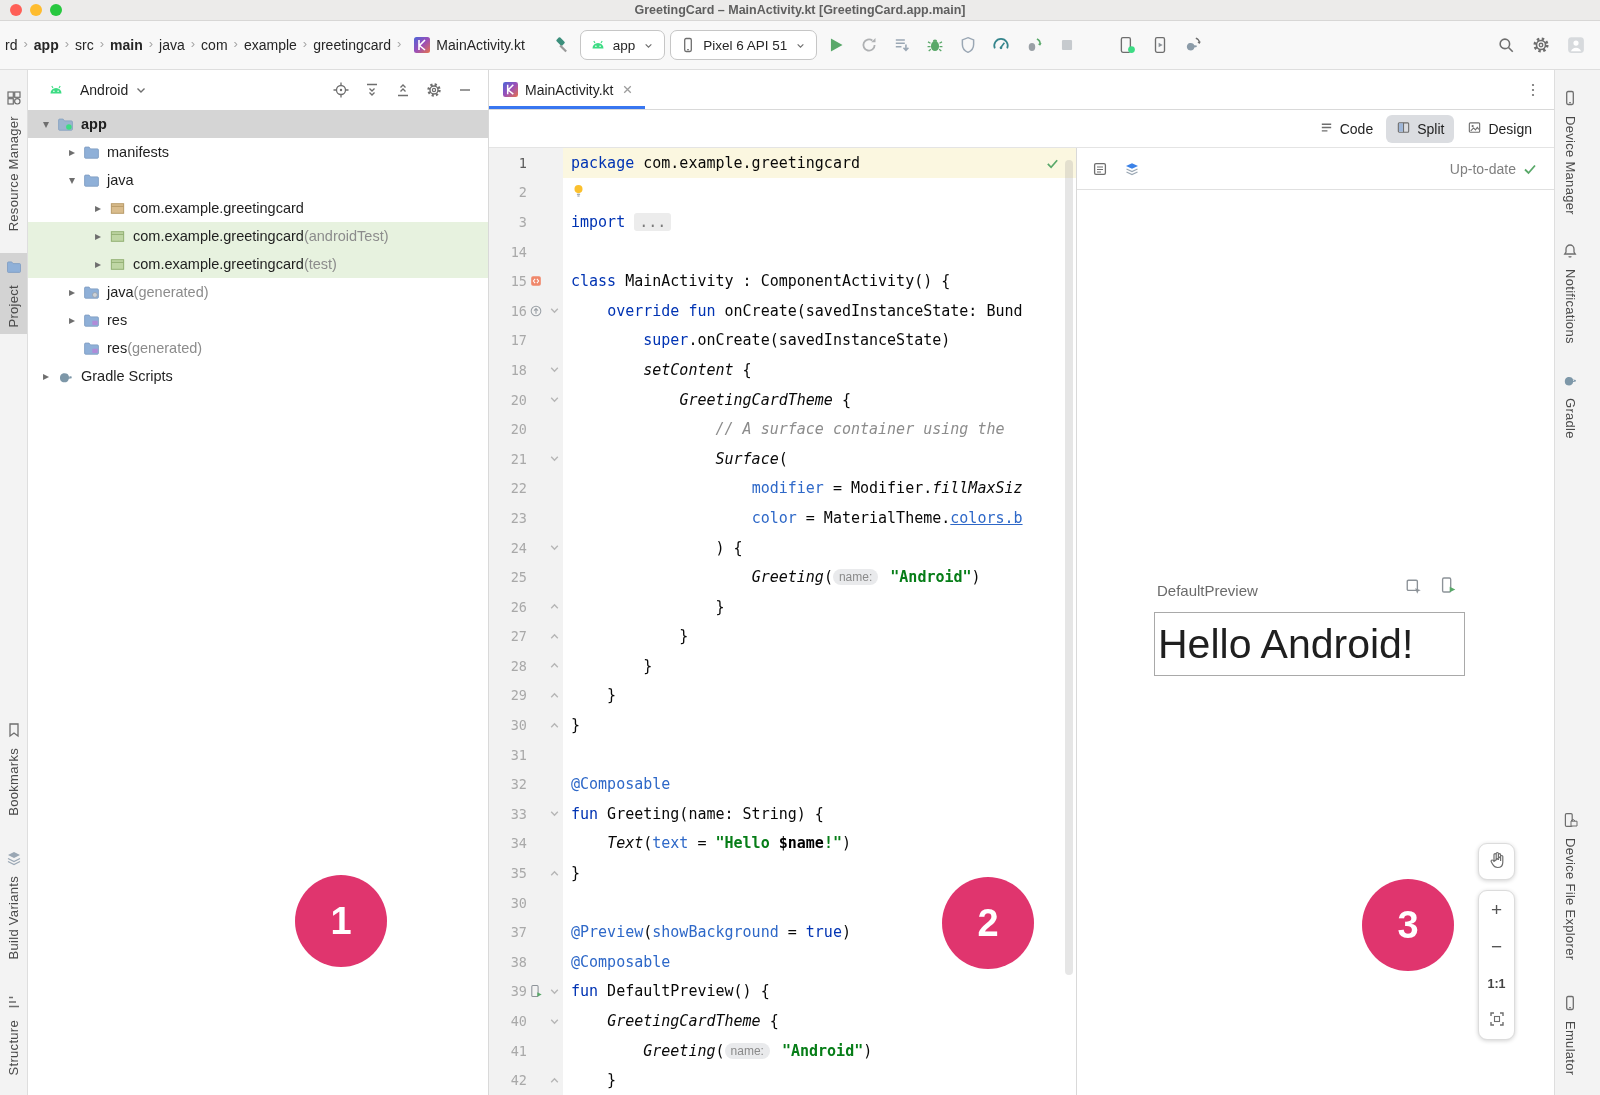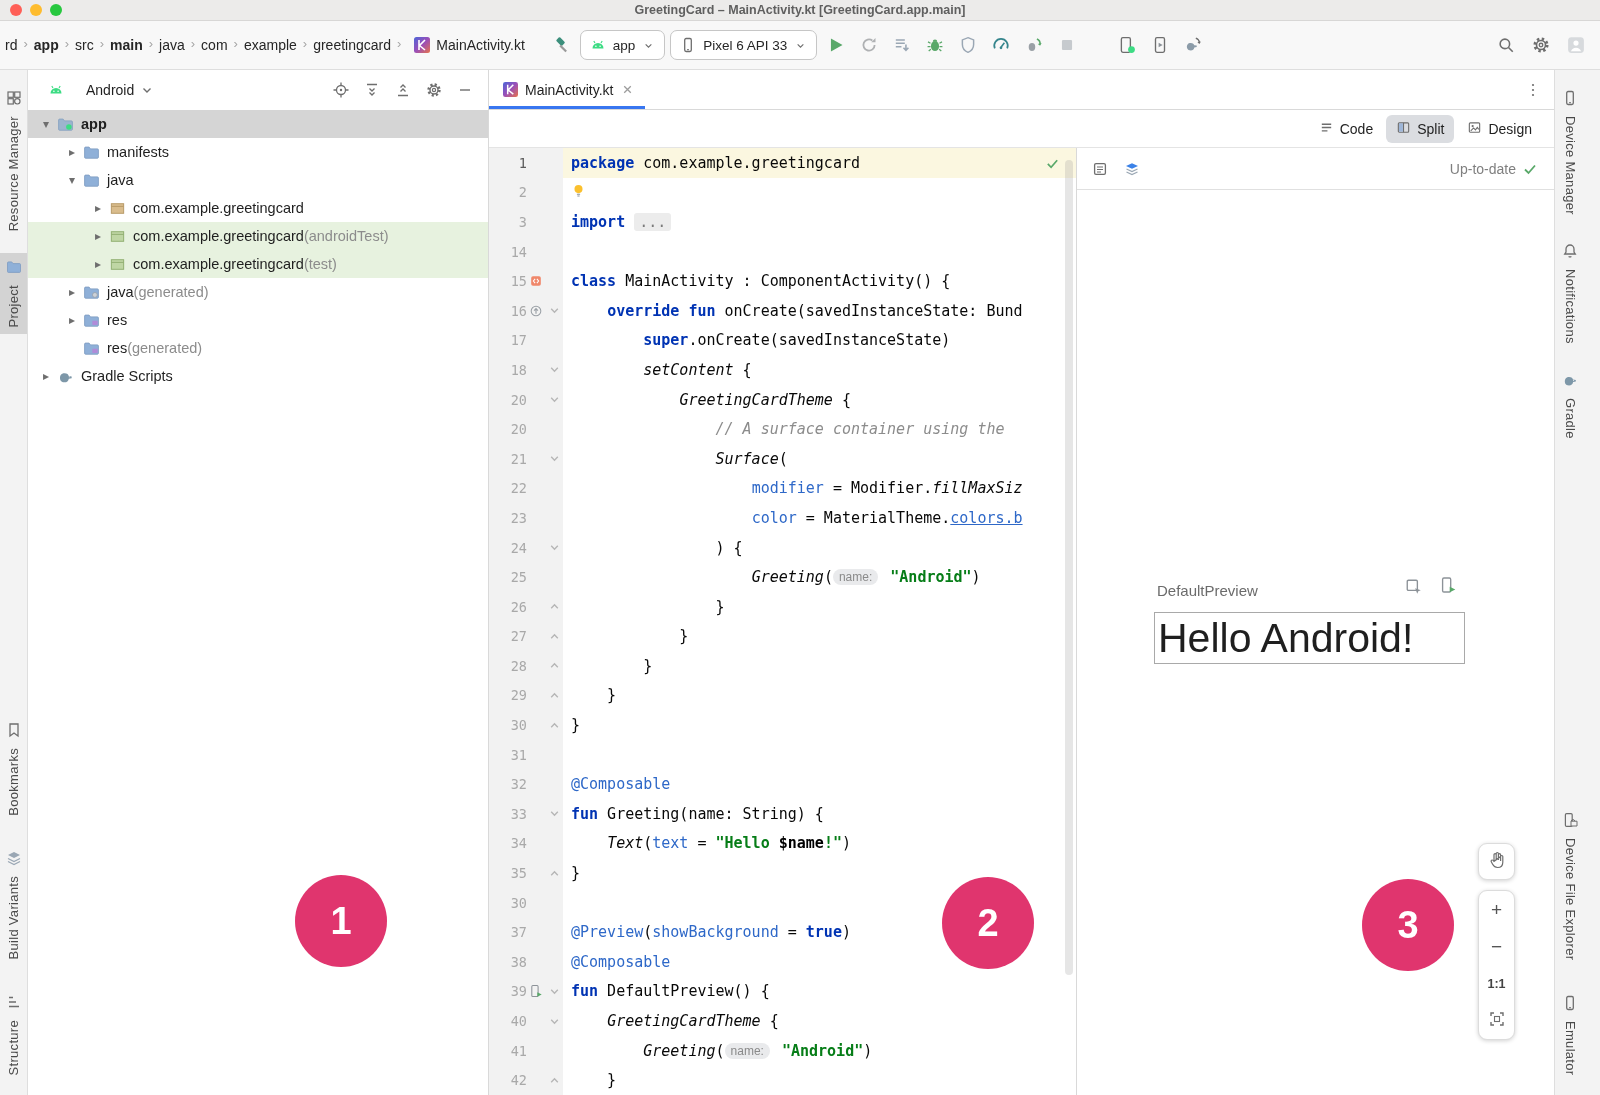--- a/index.html
+++ b/index.html
@@ -41,21 +41,21 @@
   .stripe.right .stripe-top,.stripe.right .stripe-bottom{width:30px;align-self:flex-start}
   .stripe-item{display:flex;flex-direction:column;align-items:center;gap:7px;color:#4A4A4A;font-size:13px;padding:6px 0;width:100%}
   .stripe-item.active{background:#D3D3D3}
   .sic svg{width:16px;height:16px}
   .vtext{letter-spacing:.3px;white-space:nowrap}
   .vleft{writing-mode:vertical-rl;transform:rotate(180deg)}
   .vright{writing-mode:vertical-rl}
   
   .project{width:461px;background:#FFFFFF;border-right:1px solid #D9D9D9;display:flex;flex-direction:column;flex:0 0 auto}
   .pheader{height:40px;display:flex;align-items:center;padding:0 10px 0 20px;gap:5px;flex:0 0 auto}
-  .ptitle{font-size:14px;color:#1F1F1F;margin-left:17px}
+  .ptitle{font-size:14px;color:#1F1F1F;margin-left:11px}
   .spacer{flex:1}
   .ptree{flex:1;overflow:hidden;font-size:14.5px;color:#1F1F1F}
   .trow{height:28px;display:flex;align-items:center;white-space:nowrap}
   .trow.tsel{background:#D5D5D5}
   .trow.tgreen{background:#E7F2DF}
   .tarrow{width:16px;color:#6E6E6E;font-size:12px;text-align:center;margin-right:3px;flex:0 0 auto}
   .tic{display:flex;align-items:center;margin-right:7px;flex:0 0 auto}
   .tic svg{width:17px;height:17px}
   .tlabel.b{font-weight:bold}
   .tsuffix{color:#8C8C8C}
@@ -79,21 +79,21 @@
   .crow{display:flex;height:29.6px;align-items:center;font-family:"DejaVu Sans Mono","Liberation Mono",monospace;font-size:15px}
   .lnum{width:38px;flex:0 0 auto;text-align:right;color:#A9A9A9;font-size:13.5px}
   .lnum.cur{color:#5C5C5C}
   .gic{width:18px;flex:0 0 auto;display:flex;justify-content:center}
   .gic svg{width:14px;height:14px}
   .fic{width:18px;flex:0 0 auto;display:flex;justify-content:center}
   .fic svg{width:11px;height:11px}
   .ctext{flex:1;height:100%;display:flex;align-items:center;padding-left:8px;color:#080808;white-space:pre;overflow:hidden}
   .ctext.hl{background:#FBF7E0}
   .binline svg{width:15px;height:15px;margin-right:6px}
-  .tk-kw{color:#0033B3;font-weight:bold}
+  .tk-kw{color:#0033B3;font-weight:normal}
   .tk-str{color:#067D17;font-weight:bold}
   .tk-ann{color:#2E68C8}
   .tk-named{color:#2E68C8}
   .tk-cmt{color:#8C8C8C;font-style:italic}
   .tk-ital{font-style:italic}
   .tk-lnk{color:#2E68C8;text-decoration:underline}
   .tk-tmpl{font-weight:bold;color:#000}
   .tk-fold{background:#ECECEC;border-radius:3px;padding:0 5px;color:#7A7A7A}
   .tk-hint{background:#E9EAEC;border-radius:9px;padding:1px 6px;color:#8A8A8A;font-size:12px;font-family:"Liberation Sans",sans-serif;margin-right:3px}
   .inspect{position:absolute;top:8px;right:16px}
@@ -101,21 +101,21 @@
   .vscroll{position:absolute;right:3px;top:12px;width:8px;height:815px;background:rgba(140,140,140,.22);border-radius:4px}
   
   .previewpane{flex:1;display:flex;flex-direction:column;min-width:0;border-left:1px solid #D9D9D9;background:#fff}
   .pvtoolbar{height:42px;border-bottom:1px solid #E0E0E0;display:flex;align-items:center;padding:0 16px 0 10px;gap:6px;flex:0 0 auto}
   .uptodate{color:#7F7F7F;font-size:14px;margin-right:0}
   .pvcanvas{flex:1;position:relative;background:#fff}
   .pvlabel{position:absolute;left:80px;top:392px;font-size:15px;color:#6B6B6B}
   .pvico1{position:absolute;left:328px;top:388px}
   .pvico2{position:absolute;left:362px;top:386px}
   .pvico1 svg,.pvico2 svg{width:18px;height:18px}
-  .pvbox{position:absolute;left:77px;top:422px;width:311px;height:52px;border:1px solid #A9A9A9;display:flex;align-items:center;background:#fff}
+  .pvbox{position:absolute;left:77px;top:422px;width:311px;height:64px;border:1px solid #A9A9A9;display:flex;align-items:center;background:#fff}
   .pvbox span{font-size:41px;color:#1F1F1F;padding-left:3px;line-height:1;white-space:nowrap}
   .handbtn{position:absolute;right:39px;top:653px;width:37px;height:37px;background:#fff;border:1px solid #DCDCDC;border-radius:9px;box-shadow:0 1px 4px rgba(0,0,0,.18);display:flex;align-items:center;justify-content:center}
   .handbtn svg{width:20px;height:20px}
   .zoomgroup{position:absolute;right:39px;top:700px;width:37px;background:#fff;border:1px solid #DCDCDC;border-radius:9px;box-shadow:0 1px 4px rgba(0,0,0,.18);display:flex;flex-direction:column;overflow:hidden}
   .zbtn{height:37px;display:flex;align-items:center;justify-content:center;font-size:19px;color:#555}
   .zbtn.z11{font-size:12.5px;font-weight:bold;color:#444}
   .zbtn svg{width:16px;height:16px}
   
   .badges{position:absolute;left:0;top:0;width:0;height:0}
   .badge{position:absolute;width:92px;height:92px;border-radius:50%;display:flex;align-items:center;justify-content:center;color:#fff;font-size:38px;font-weight:bold;z-index:50}
@@ -192,21 +192,21 @@
             </svg>
           </span>
       </div>
       <div class="select">
         <span class="ic">
             <svg viewBox="0 0 16 16">
               <rect x="4.7" y="1.5" width="6.6" height="13" rx="1.4" fill="none" stroke="#6E6E6E" stroke-width="1.3"></rect>
               <path d="M7 12.7h2" stroke="#6E6E6E" stroke-width="1"></path>
             </svg>
           </span>
-        <span>Pixel 6 API 33</span>
+        <span>Pixel 6 API 51</span>
         <span class="ic caret">
             <svg viewBox="0 0 16 16">
               <path d="M4.5 6.5 8 10l3.5-3.5" fill="none" stroke="#6E6E6E" stroke-width="1.4"></path>
             </svg>
           </span>
       </div>
       <span class="tbtn">
           <svg viewBox="0 0 16 16">
             <path d="M3.5 2.2 13.8 8 3.5 13.8z" fill="#59A869"></path>
           </svg>

